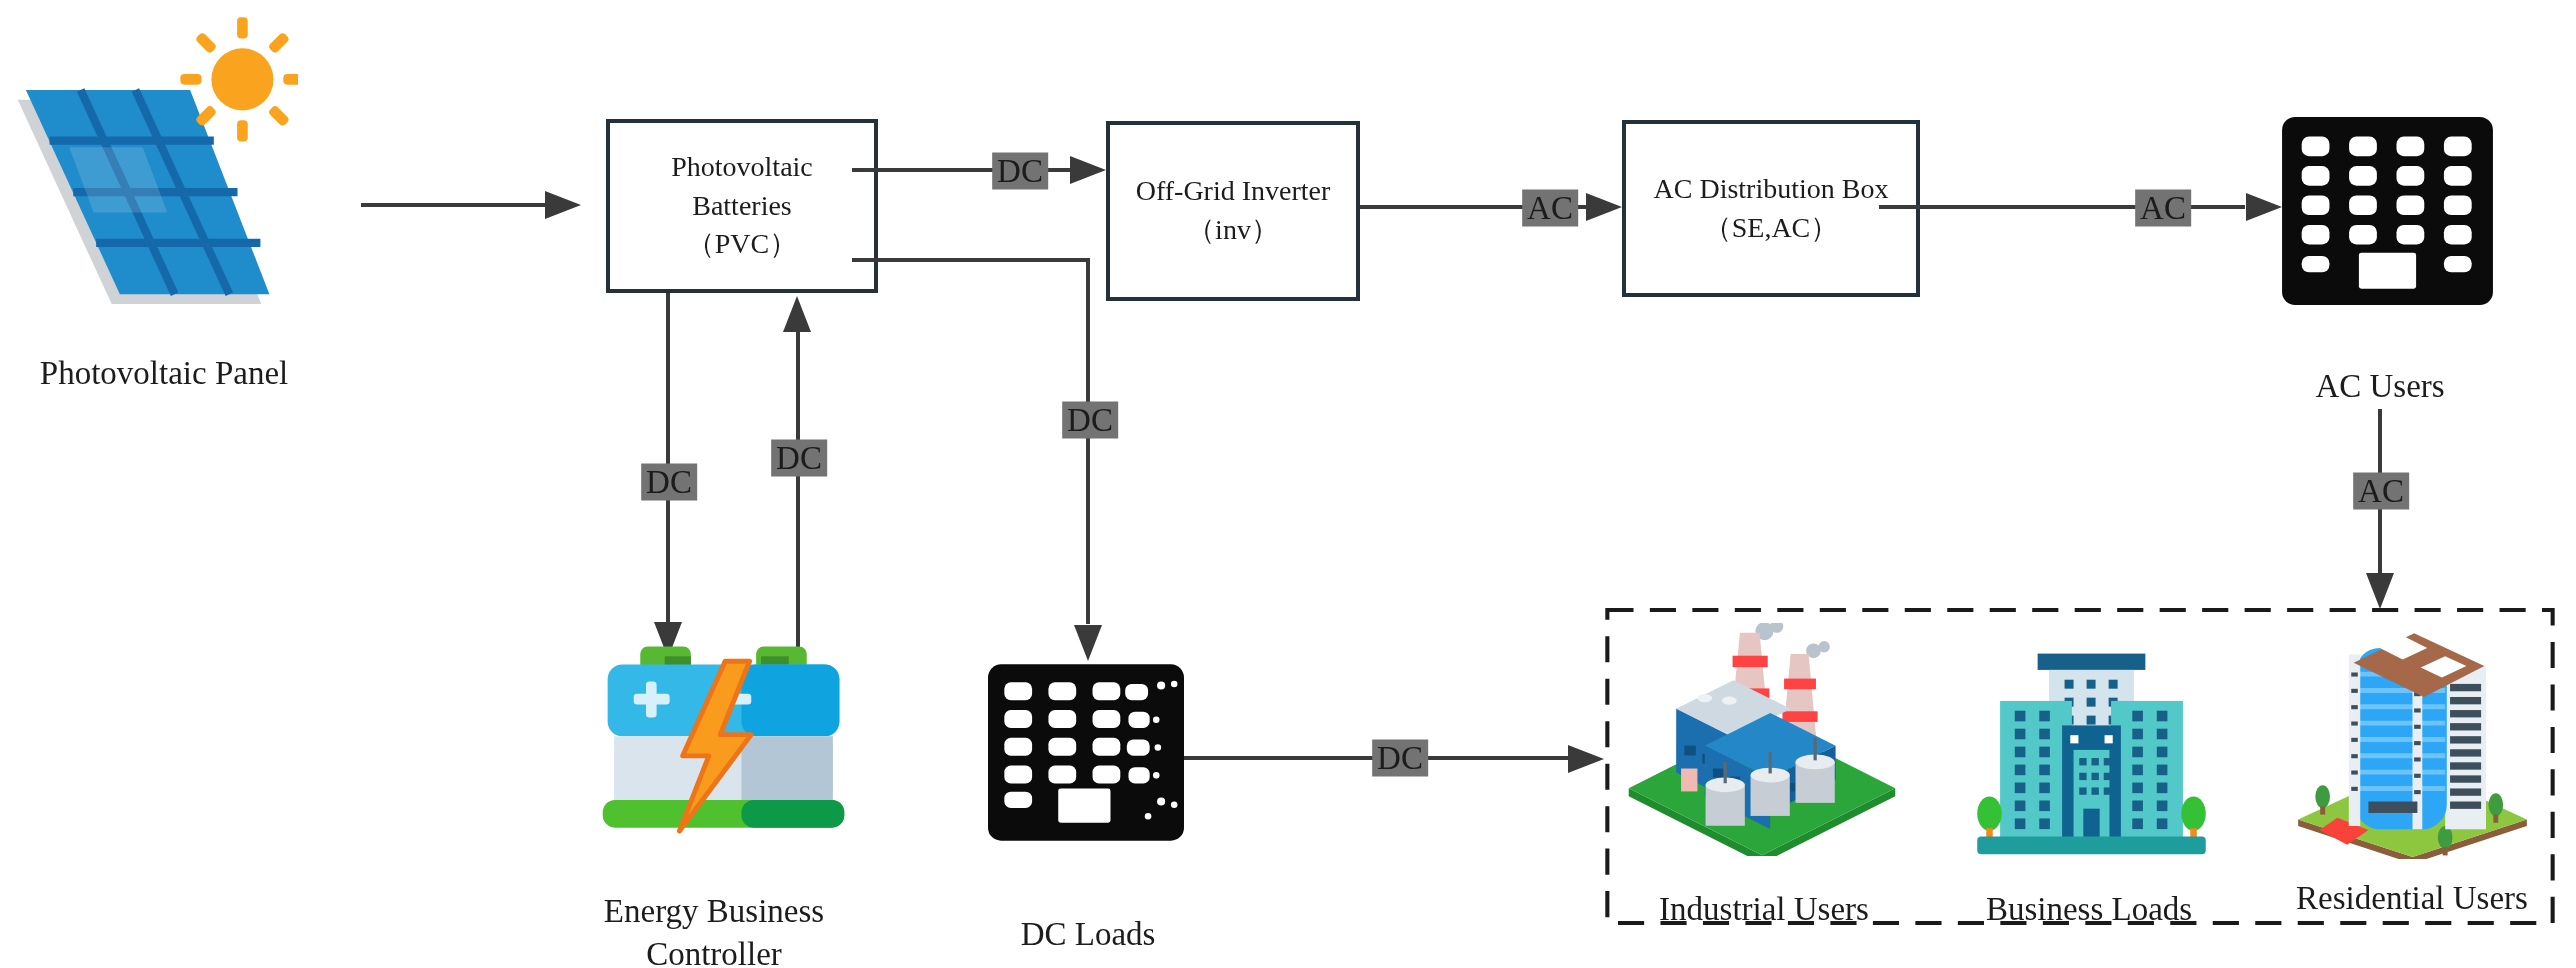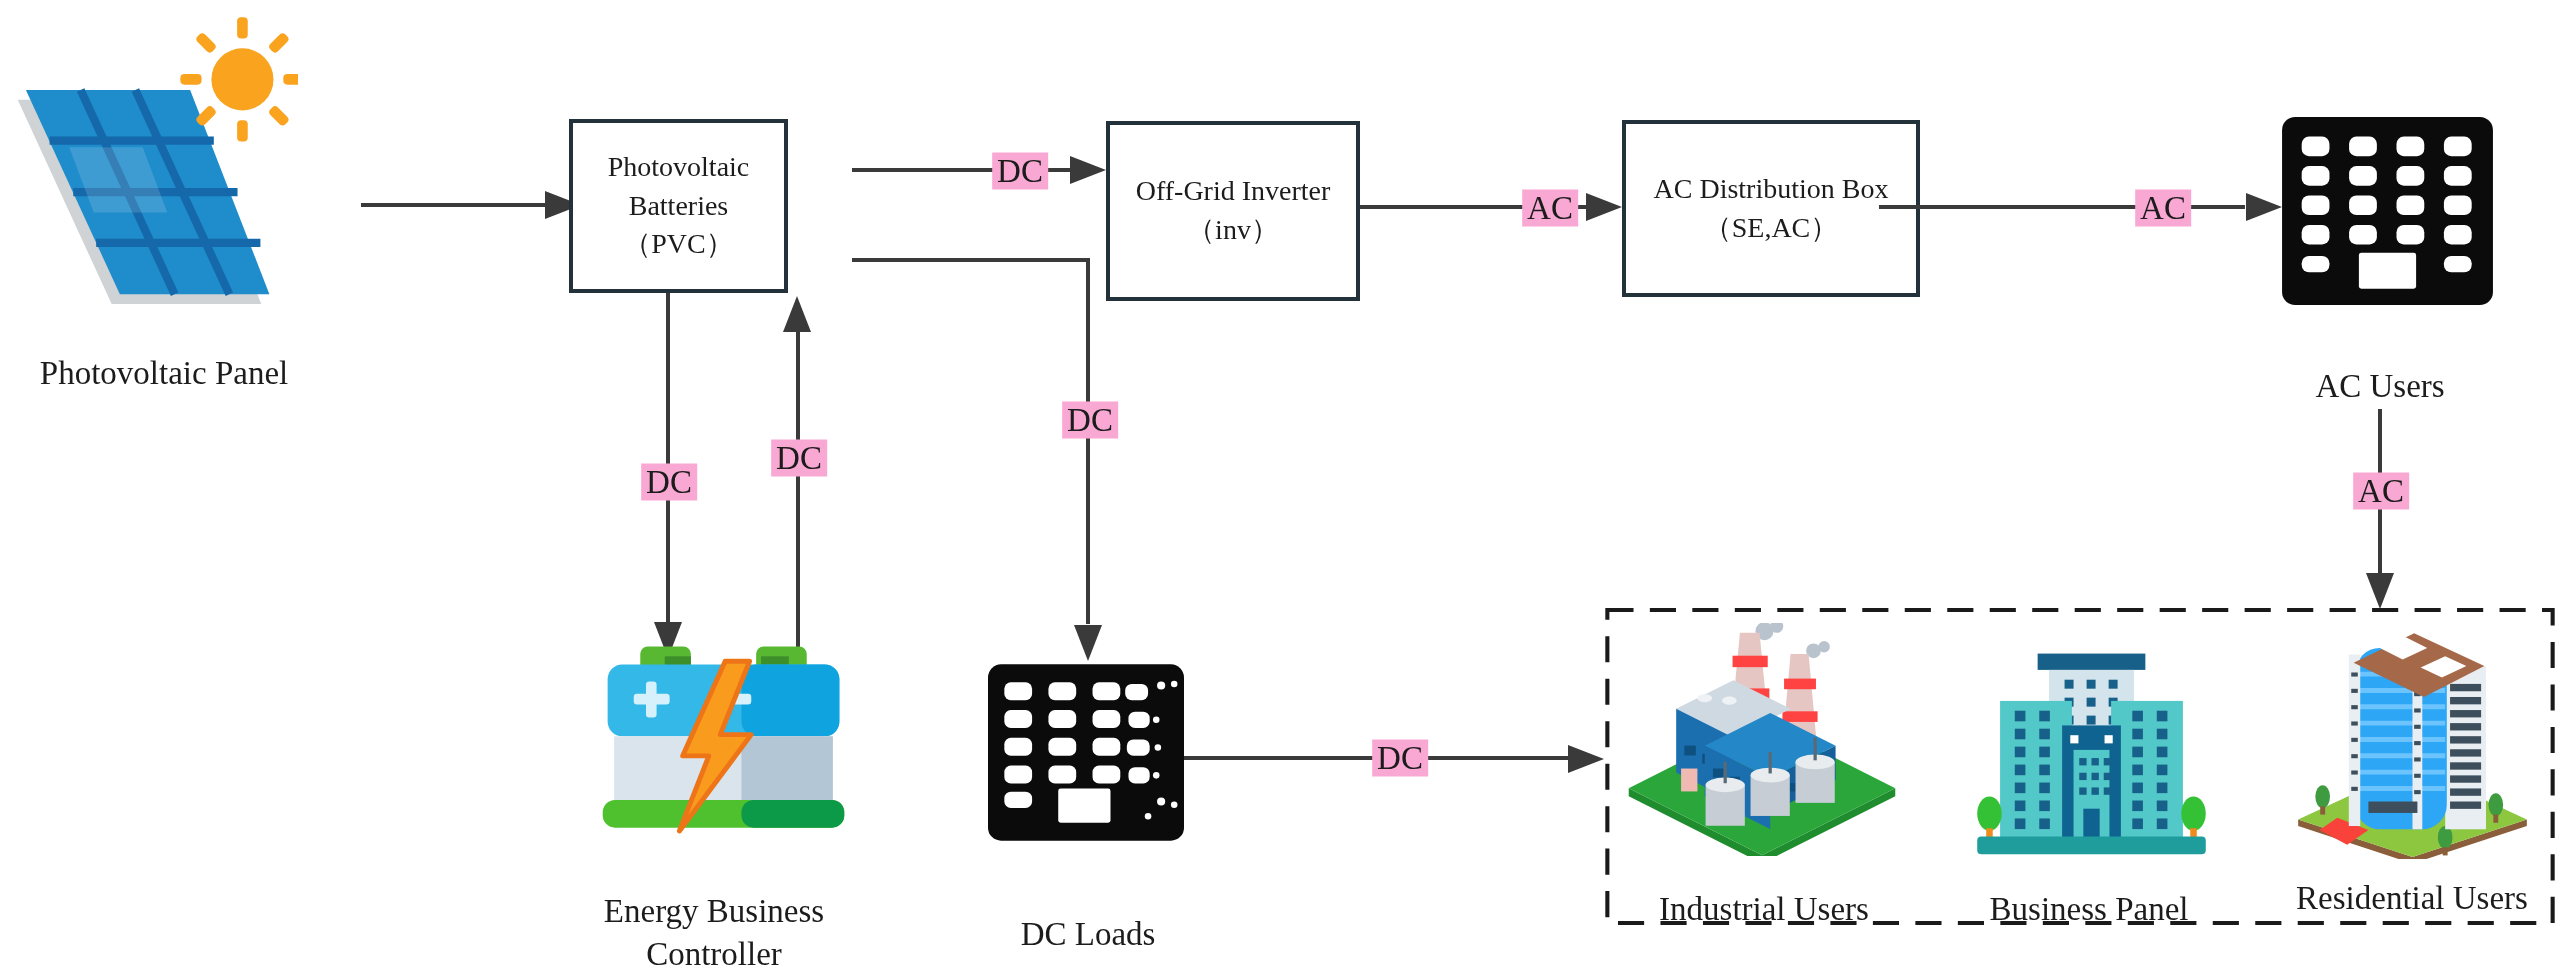--- a/index.html
+++ b/index.html
@@ -10,21 +10,21 @@
        text-align:center;font-size:28px;line-height:1.38;color:#1c1c1c;}
   .hline{position:absolute;height:4.1px;background:#3a3a3a;}
   .vline{position:absolute;width:4.1px;background:#3a3a3a;}
   .arr-r{position:absolute;width:0;height:0;border-top:14px solid transparent;
          border-bottom:14px solid transparent;border-left:36px solid #3a3a3a;}
   .arr-d{position:absolute;width:0;height:0;border-left:14px solid transparent;
          border-right:14px solid transparent;border-top:36px solid #3a3a3a;}
   .arr-u{position:absolute;width:0;height:0;border-left:14px solid transparent;
          border-right:14px solid transparent;border-bottom:36px solid #3a3a3a;}
   .edge-lbl{position:absolute;transform:translate(-50%,-50%);font-size:33px;
-            background:#f9a8d4;padding:0 4.9px;white-space:nowrap;}
+            background:#737373;padding:0 4.9px;white-space:nowrap;}
   .node-lbl{position:absolute;transform:translateX(-50%);font-size:33px;white-space:nowrap;margin-top:36px;}
   .icon{position:absolute;}
 </style>
 </head>
 <body>
 
 <div id="canvas">
 
   <svg class="icon" style="left:12.3px;top:8.2px" width="286" height="307" viewBox="0 0 350 375">
     <polygon points="7,112 208,112 305,362 122,362" fill="#cfd3d6"></polygon>
@@ -45,21 +45,21 @@
       <rect x="-6.5" y="-76" width="13" height="26" rx="5" transform="rotate(225)"></rect>
       <rect x="-6.5" y="-76" width="13" height="26" rx="5" transform="rotate(270)"></rect>
       <rect x="-6.5" y="-76" width="13" height="26" rx="5" transform="rotate(315)"></rect>
     </g>
   </svg>
   <div class="node-lbl" style="left:164px;top:319px">Photovoltaic Panel</div>
 
   <div class="hline" style="left:361px;top:203px;width:186px"></div>
   <div class="arr-r" style="left:545px;top:191px"></div>
 
-  <div class="box" style="left:569px;top:119px;width:219px;height:174px">
+  <div class="box" style="left:606px;top:119px;width:272px;height:174px">
     <div>Photovoltaic</div>
     <div>Batteries</div>
     <div>（PVC）</div>
   </div>
 
   <div class="hline" style="left:852px;top:168px;width:218px"></div>
   <div class="arr-r" style="left:1070px;top:156px"></div>
   <div class="edge-lbl" style="left:1020px;top:171px">DC</div>
 
   <div class="box" style="left:1106px;top:121px;width:254px;height:180px">
@@ -287,21 +287,21 @@
         <rect x="140" y="188" width="9" height="9"></rect>
         <rect x="155" y="188" width="9" height="9"></rect>
     </g>
     <rect x="130" y="214" width="20" height="36" fill="#0f6390"></rect>
     <ellipse cx="15" cy="220" rx="15" ry="21" fill="#35c135"></ellipse>
     <rect x="11" y="238" width="8" height="16" fill="#f08c1e"></rect>
     <ellipse cx="265" cy="220" rx="15" ry="21" fill="#35c135"></ellipse>
     <rect x="261" y="238" width="8" height="16" fill="#f08c1e"></rect>
     <rect x="0" y="248" width="280" height="22" rx="5" fill="#1f9d9d"></rect>
   </svg>
-  <div class="node-lbl" style="left:2089px;top:855px">Business Panel</div>
+  <div class="node-lbl" style="left:2089px;top:855px">Business Loads</div>
 
   <svg class="icon" style="left:2290px;top:615px" width="245" height="244" viewBox="0 0 300 298">
     <polygon points="10,250 150,296 290,250 290,258 150,304 10,258" fill="#8b5e3b"></polygon>
     <polygon points="150,185 290,250 150,296 10,250" fill="#8dc63f"></polygon>
     <polygon points="58,248 96,263 70,281 36,263" fill="#f9423a"></polygon>
     <ellipse cx="40" cy="222" rx="9" ry="14" fill="#3f9b3f"></ellipse>
       <rect x="37" y="234" width="6" height="10" fill="#8b5e3b"></rect>
     <ellipse cx="252" cy="232" rx="9" ry="14" fill="#3f9b3f"></ellipse>
       <rect x="249" y="244" width="6" height="10" fill="#8b5e3b"></rect>
     <ellipse cx="190" cy="272" rx="9" ry="14" fill="#3f9b3f"></ellipse>

